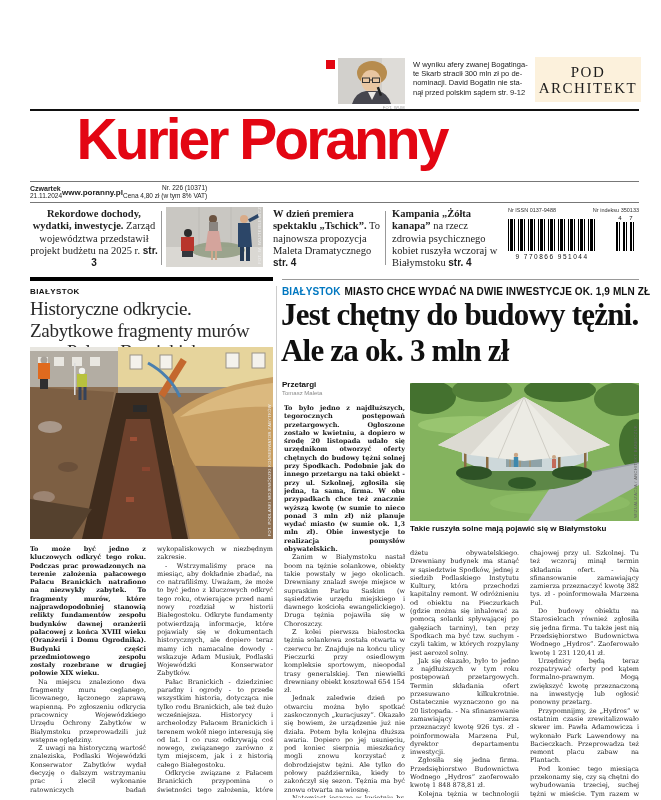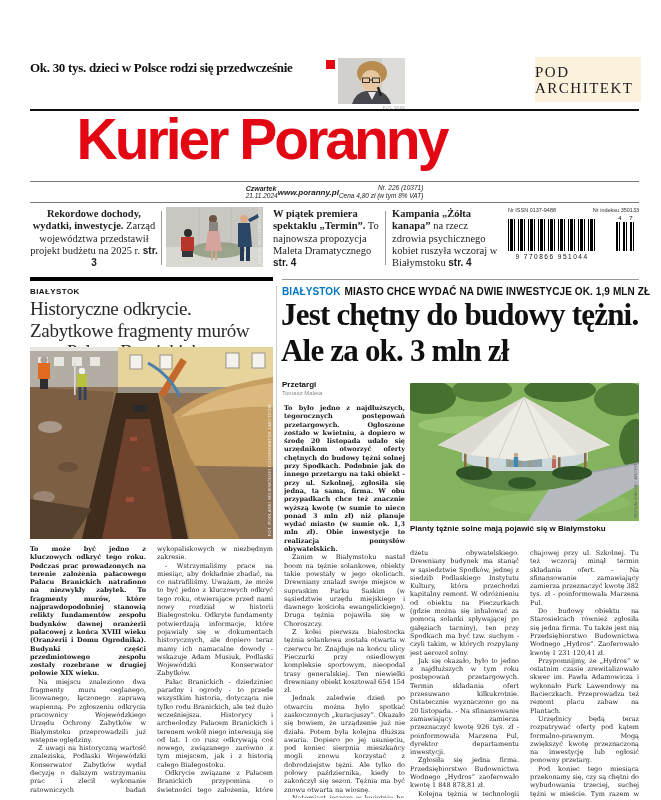--- a/index.html
+++ b/index.html
@@ -10,31 +10,31 @@
            font-family:"Liberation Serif",serif;font-weight:bold;color:#111;}
   .tb-head .l1{display:block;font-size:13px;letter-spacing:-0.3px;white-space:nowrap;}
   .tb-head .l2{display:block;font-size:12.5px;text-align:center;margin-top:2px;}
   .tb-head .pg{font-family:"Liberation Sans",sans-serif;font-size:11px;}
   .tb-redsq{position:absolute;left:326px;top:60px;width:9px;height:9px;background:#e30613;}
   .tb-photo{position:absolute;left:338px;top:58px;width:67px;height:46px;overflow:hidden;background:#d2d0cc;}
   .tb-photocredit{position:absolute;left:338px;top:105px;width:67px;font-size:4px;color:#999;text-align:right;letter-spacing:0.3px;}
   .tb-brief{position:absolute;left:413px;top:60px;width:118px;font-size:7.5px;line-height:9.2px;color:#222;}
   .tb-brief span{display:block;}
   .tb-badge{position:absolute;left:535px;top:57px;width:106px;height:45px;background:#fcf1dc;
-            display:flex;flex-direction:column;justify-content:center;align-items:flex-start;}
+            display:flex;flex-direction:column;justify-content:center;align-items:center;}
   .tb-badge span{font-family:"Liberation Serif",serif;font-size:15px;line-height:16px;letter-spacing:1.5px;color:#1c1c1c;}
   .rule-top{position:absolute;left:30px;width:609px;top:109px;height:2px;background:#111;}
   
   .masthead{position:absolute;left:0;top:106px;width:523px;text-align:center;
             font-size:57px;line-height:66px;font-weight:bold;letter-spacing:-3px;color:#e30613;
             font-family:"Liberation Sans",sans-serif;}
   
   .dateline{position:absolute;left:30px;top:181px;width:609px;height:20px;
             border-top:1px solid #777;border-bottom:1px solid #777;
-            display:flex;justify-content:center;align-items:center;font-size:6.5px;color:#222;font-style:italic;}
+            display:flex;justify-content:flex-start;align-items:center;font-size:6.5px;color:#222;}
   .dl-left b{display:block;font-size:7px;}
   .dl-site{font-weight:bold;font-size:8px;}
   .dl-right{text-align:right;line-height:8px;}
   
   .teaser{position:absolute;top:208px;font-family:"Liberation Serif",serif;font-size:10.5px;line-height:12.3px;color:#1d1d1d;}
   .teaser b{font-weight:bold;}
   .teaser .pg{font-family:"Liberation Sans",sans-serif;font-weight:bold;font-size:10px;}
   .t1{left:30px;width:128px;text-align:center;}
   .t2{left:273px;width:107px;}
   .t3{left:392px;width:112px;}
@@ -85,38 +85,43 @@
            font-size:4px;letter-spacing:0.4px;color:#666;font-family:"Liberation Sans",sans-serif;}
   .vcredit.onphoto{color:#eee;}
   svg{display:block;}
 </style>
 </head>
 <body>
 
 <div class="page">
 
   <div class="tb-head">
-    <span class="l1">Ok. 30 tys. dzieci w Polsce rodzi się przedwcześnie</span>
   </div>
   <div class="tb-redsq"></div>
   <div class="tb-photo">
     <svg width="67" height="46" viewBox="0 0 67 46">
       <rect width="67" height="46" fill="#d2d0cc"></rect>
       <rect x="44" width="23" height="46" fill="#dedcd8"></rect>
       <ellipse cx="34" cy="15" rx="15" ry="12" fill="#b78c4e"></ellipse>
       <ellipse cx="33" cy="23" rx="10" ry="11" fill="#e9c6a2"></ellipse>
       <rect x="24.5" y="20" width="7" height="4.5" fill="none" stroke="#333" stroke-width="1"></rect>
       <rect x="34.5" y="20" width="7" height="4.5" fill="none" stroke="#333" stroke-width="1"></rect>
       <line x1="31.5" y1="22" x2="34.5" y2="22" stroke="#333" stroke-width="1"></line>
       <path d="M14,46 q4,-12 14,-13 l12,0 q10,2 13,13 Z" fill="#46464e"></path>
       <polygon points="30,34 38,34 34,42" fill="#eceae6"></polygon>
       <rect x="40" y="29" width="2.5" height="9" fill="#222" transform="rotate(-20 41 33)"></rect>
     </svg>
   </div>
   <div class="tb-photocredit">FOT. WUM</div>
+  <div class="tb-brief">
+    <span>W wyniku afery zwanej Bogatinga-</span>
+    <span>te Skarb stracił 300 mln zł po de-</span>
+    <span>nominacji. David Bogatin nie sta-</span>
+    <span>nął przed polskim sądem str. 9-12</span>
+  </div>
   <div class="tb-badge">
     <span>POD</span>
     <span>ARCHITEKT</span>
   </div>
   <div class="rule-top"></div>
 
   <div class="masthead">Kurier Poranny</div>
 
   <div class="dateline">
     <div class="dl-left">
@@ -151,21 +156,21 @@
       <rect x="49" y="44" width="2" height="9" fill="#cfa88c"></rect>
       <circle cx="78" cy="12" r="4" fill="#d9ab88"></circle>
       <path d="M72,16 L84,16 L86,40 L72,40 Z" fill="#2c4668"></path>
       <rect x="83" y="12" width="11" height="3.5" fill="#2c4668" transform="rotate(-28 83 14)"></rect>
       <rect x="74" y="40" width="4" height="14" fill="#253a56"></rect>
       <rect x="80" y="40" width="4" height="14" fill="#253a56"></rect>
     </svg>
     <span class="vcredit onphoto">FOT. W. WOJTKIELEWICZ</span>
   </div>
   <div class="teaser t2">
-    <b>W piątek premiera spektaklu „Termin”.</b><span> To najnowsza propozycja Maleta Dramatycznego </span><span class="pg">str. 4</span>
+    <b>W dzień premiera spektaklu „Tschick”.</b><span> To najnowsza propozycja Maleta Dramatycznego </span><span class="pg">str. 4</span>
   </div>
   <div class="tdiv tdiv2"></div>
   <div class="teaser t3">
     <b>Kampania „Żółta kanapa”</b><span> na rzecz zdrowia psychicznego kobiet ruszyła wczoraj w Białymstoku </span><span class="pg">str. 4</span>
   </div>
 
   <div class="bc">
     <div class="bc-labels">
       <span>Nr ISSN 0137-9488</span>
       <span>Nr indeksu 350133</span>
@@ -278,29 +283,29 @@
       <ellipse cx="64" cy="90" rx="18" ry="7" fill="#2e5226"></ellipse>
       <ellipse cx="162" cy="90" rx="20" ry="7" fill="#2e5226"></ellipse>
       <ellipse cx="112" cy="100" rx="14" ry="6" fill="#315a28"></ellipse>
       <circle cx="106" cy="72" r="2.2" fill="#caa584"></circle>
       <rect x="103.8" y="74" width="4.4" height="10" fill="#3e88ad"></rect>
       <circle cx="144" cy="74" r="2" fill="#caa584"></circle>
       <rect x="142" y="76" width="4" height="9" fill="#c46a5a"></rect>
     </svg>
     <span class="vcredit">WIZUALIZACJA / ARCHITEKT BARMICZUK</span>
   </div>
-  <div class="ra-caption">Planty tężnie solne mają pojawić się w Białymstoku</div>
+  <div class="ra-caption">Takie ruszyła solne mają pojawić się w Białymstoku</div>
 
   <div class="ra-col ra-col2">
     <p>dżetu obywatelskiego. Drewniany budynek ma stanąć w sąsiedztwie Spodków, jednej z siedzib Podlaskiego Instytutu Kultury, która przechodzi kapitalny remont. W odróżnieniu od obiektu na Pieczurkach (gdzie można się inhalować za pomocą solanki spływającej po gałęziach tarniny), ten przy Spodkach ma być tzw. suchym - czyli takim, w których rozpylany jest aerozol solny.</p>
     <p>Jak się okazało, było to jedno z najdłuższych w tym roku postępowań przetargowych. Termin składania ofert przesuwano kilkukrotnie. Ostatecznie wyznaczono go na 20 listopada. - Na sfinansowanie zamawiający zamierza przeznaczyć kwotę 926 tys. zł - poinformowała Marzena Pul, dyrektor departamentu inwestycji.</p>
     <p>Zgłosiła się jedna firma. Przedsiębiorstwo Budownictwa Wodnego „Hydros” zaoferowało kwotę 1 848 878,81 zł.</p>
     <p>Kolejna tężnia w technologii suchej, realizowana w ramach inicjatywy obywatelskiej, ma powstać w parku im. Janiny Kurkowskiej-Spy-</p>
   </div>
   <div class="ra-col ra-col3">
     <p>chajowej przy ul. Szkolnej. Tu też wczoraj minął termin składania ofert. - Na sfinansowanie zamawiający zamierza przeznaczyć kwotę 382 tys. zł - poinformowała Marzena Pul.</p>
     <p>Do budowy obiektu na Starosielcach również zgłosiła się jedna firma. Tu także jest nią Przedsiębiorstwo Budownictwa Wodnego „Hydros”. Zaoferowało kwotę 1 231 120,41 zł.</p>
+    <p>Urzędnicy będą teraz rozpatrywać oferty pod kątem formalno-prawnym. Mogą zwiększyć kwotę przeznaczoną na inwestycję lub ogłosić ponowny przetarg.</p>
     <p>Przypomnijmy, że „Hydros” w ostatnim czasie zrewitalizowało skwer im. Pawła Adamowicza i wykonało Park Lawendowy na Bacieczkach. Przeprowadza też remont placu zabaw na Plantach.</p>
-    <p>Urzędnicy będą teraz rozpatrywać oferty pod kątem formalno-prawnym. Mogą zwiększyć kwotę przeznaczoną na inwestycję lub ogłosić ponowny przetarg.</p>
     <p>Pod koniec tego miesiąca przekonamy się, czy są chętni do wybudowania trzeciej, suchej tężni w mieście. Tym razem w Parku Planty. W odróżnieniu od tych przy Spodkach i w Starosielcach, inicjatywa jej budowy wyszła od miasta.</p>
   </div>
 
 </div>
 
 </body></html>

